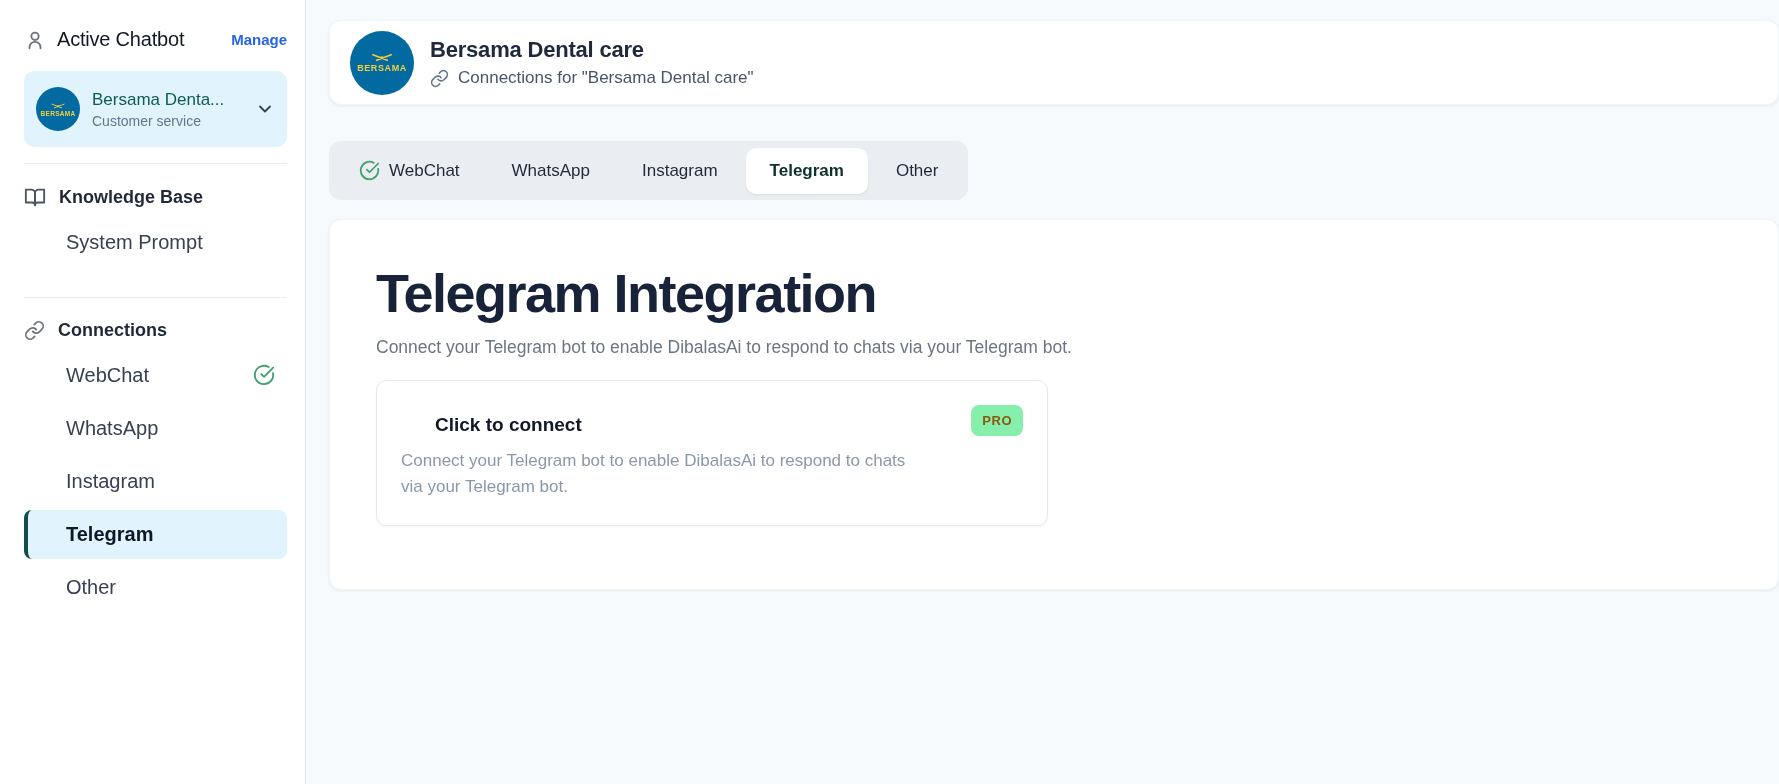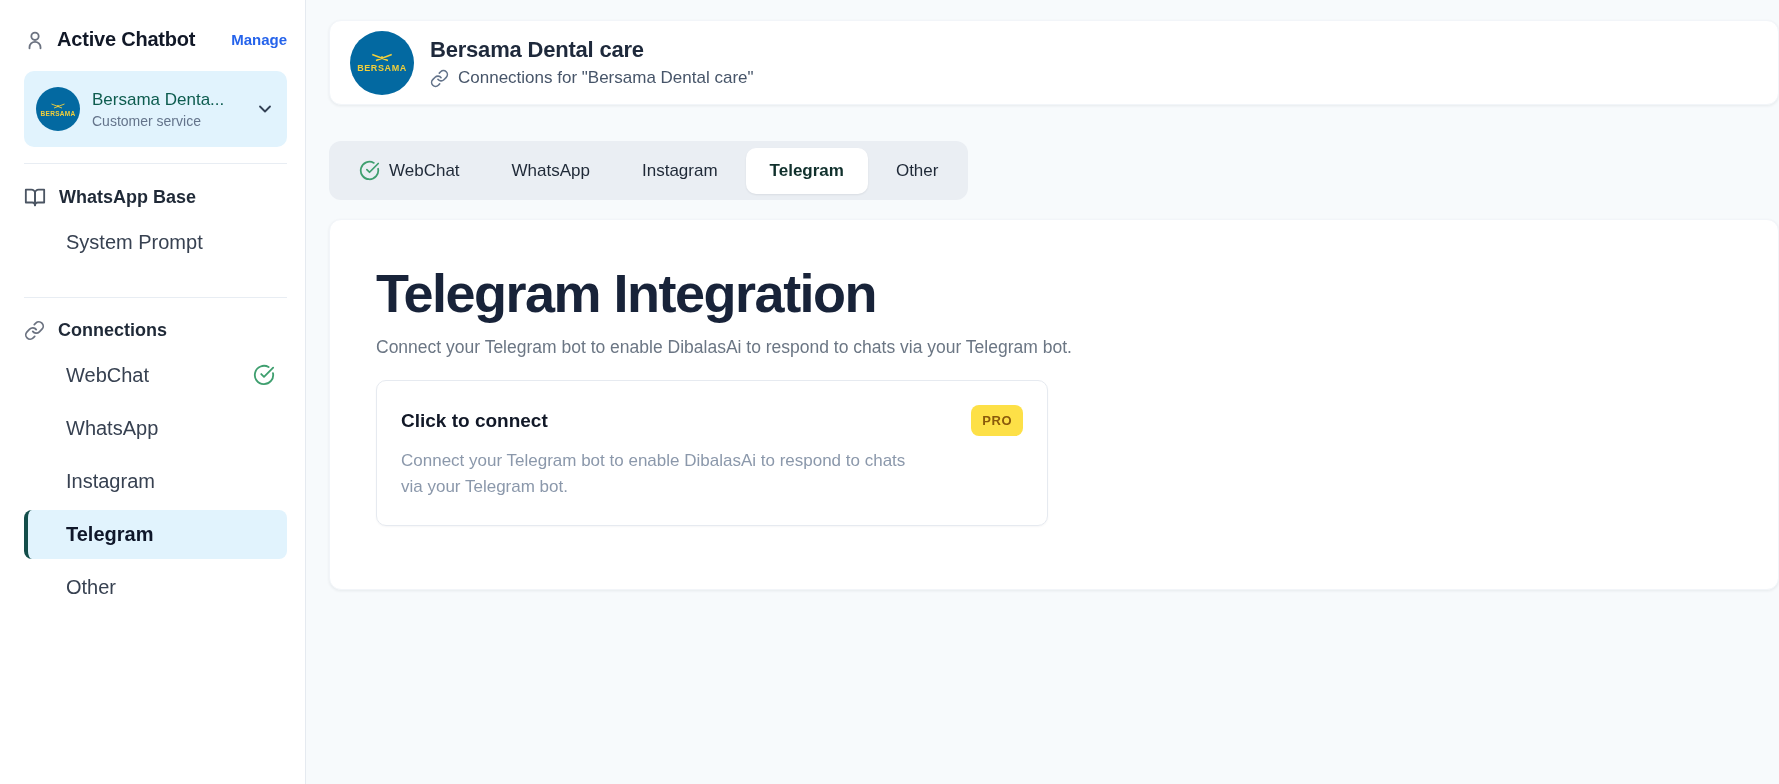--- a/index.html
+++ b/index.html
@@ -13,21 +13,21 @@
   }
 
   
   .sidebar {
     width:306px; min-width:306px; height:100%;
     background:#ffffff;
     border-right:1px solid #e5eaf0;
     padding:28px 18px 0 24px;
   }
   .sidebar-header { display:flex; align-items:center; gap:11px; margin-bottom:20px; }
-  .sidebar-title { font-size:20px; font-weight:700; color:#111827; letter-spacing:-.2px; }
+  .sidebar-title { font-size:20px; font-weight:400; color:#111827; letter-spacing:-.2px; }
   .manage-link { margin-left:auto; color:#2563eb; font-weight:700; font-size:15px; cursor:pointer; }
 
   .chatbot-card {
     background:#e1f3fd; border-radius:10px;
     padding:16px 12px; display:flex; align-items:center; gap:12px;
     cursor:pointer;
   }
   .avatar {
     border-radius:50%; background:#0369a1; color:#f2cf3a;
     display:flex; flex-direction:column; align-items:center; justify-content:center;
@@ -112,24 +112,24 @@
     color:#182339; letter-spacing:-1.5px;
   }
   .content-desc { margin-top:13px; font-size:17.5px; color:#6b7684; }
 
   .connect-card {
     margin-top:22px; width:672px;
     border:1px solid #e6eaf0; border-radius:10px;
     padding:24px; box-shadow:0 1px 2px rgba(16,24,40,.04);
     cursor:pointer;
   }
-  .connect-head { display:flex; align-items:center; }
+  .connect-head { display:flex; align-items:flex-end;margin-left:34px; }
   .connect-title { font-size:19px; font-weight:700; color:#111827; }
   .pro-badge {
-    margin-left:auto; background:#fde047; color:#8a5a0b;
+    margin-left:auto; background:#86efac; color:#8a5a0b;
     font-size:13px; font-weight:700; letter-spacing:.5px;
     border-radius:8px; padding:8px 11px;
   }
   .connect-desc { margin-top:12px; font-size:17px; line-height:1.55; color:#8b98ab; max-width:530px; }
 
   .icon { display:inline-flex; flex-shrink:0; }
 </style>
 </head>
 <body>
 
@@ -167,21 +167,21 @@
 
   <hr class="divider">
 
   <div class="section-header">
     <span class="icon">
       <svg width="22" height="22" viewBox="0 0 24 24" fill="none" stroke="#4b5563" stroke-width="2" stroke-linecap="round" stroke-linejoin="round">
           <path d="M2 4h6a4 4 0 0 1 4 4v13a3 3 0 0 0-3-3H2z"></path>
           <path d="M22 4h-6a4 4 0 0 0-4 4v13a3 3 0 0 1 3-3h7z"></path>
         </svg>
     </span>
-    <span class="section-title">WhatsApp Base</span>
+    <span class="section-title">Knowledge Base</span>
   </div>
   <div class="nav-item">
     <span>System Prompt</span>
   </div>
 
   <hr class="divider lower">
 
   <div class="section-header">
     <span class="icon">
       <svg width="21" height="21" viewBox="0 0 24 24" fill="none" stroke="#6b7280" stroke-width="2" stroke-linecap="round" stroke-linejoin="round">

